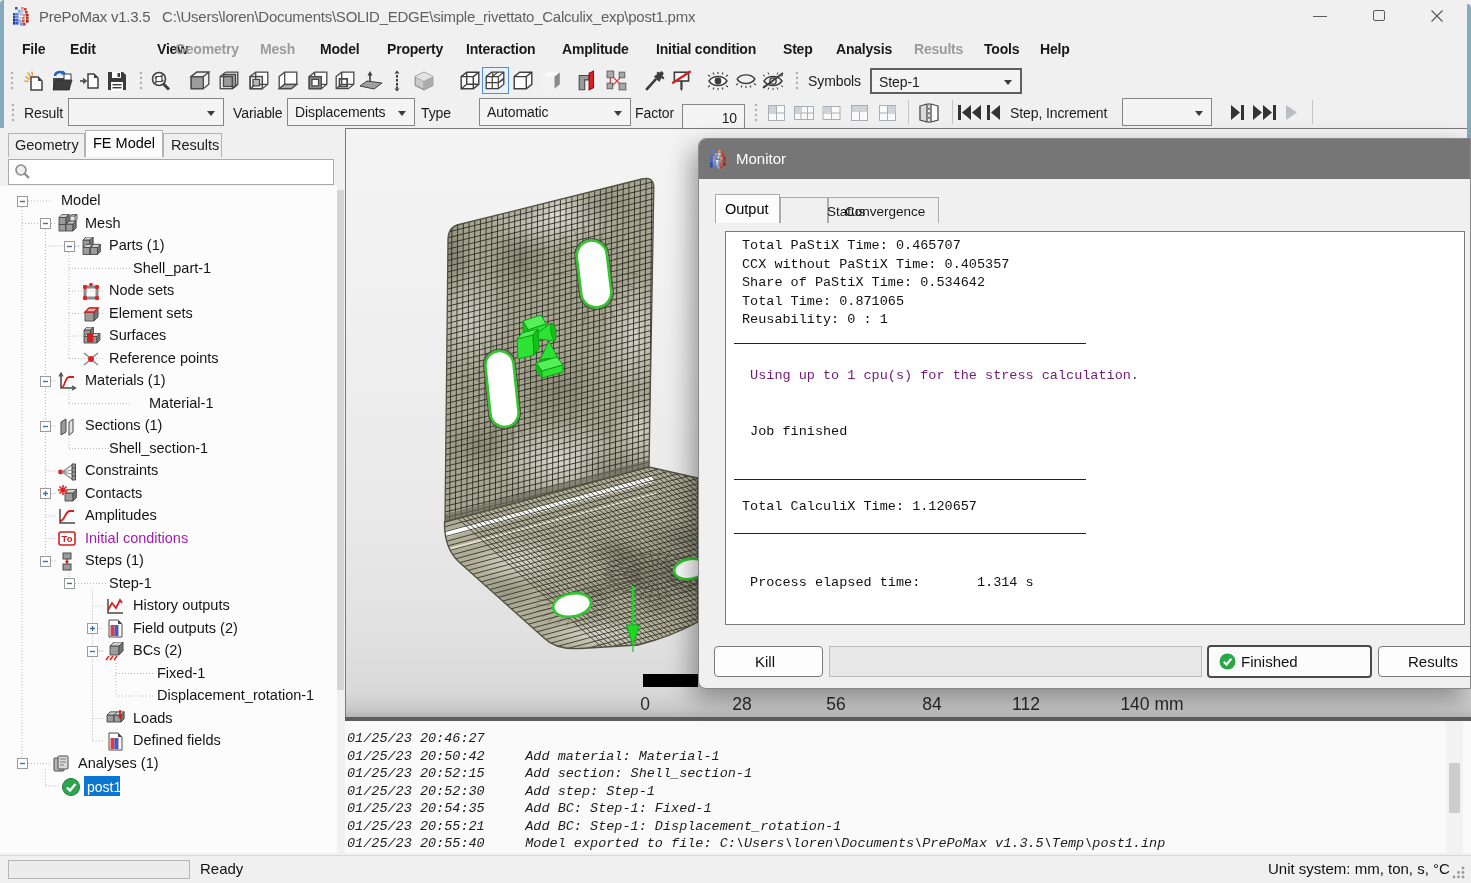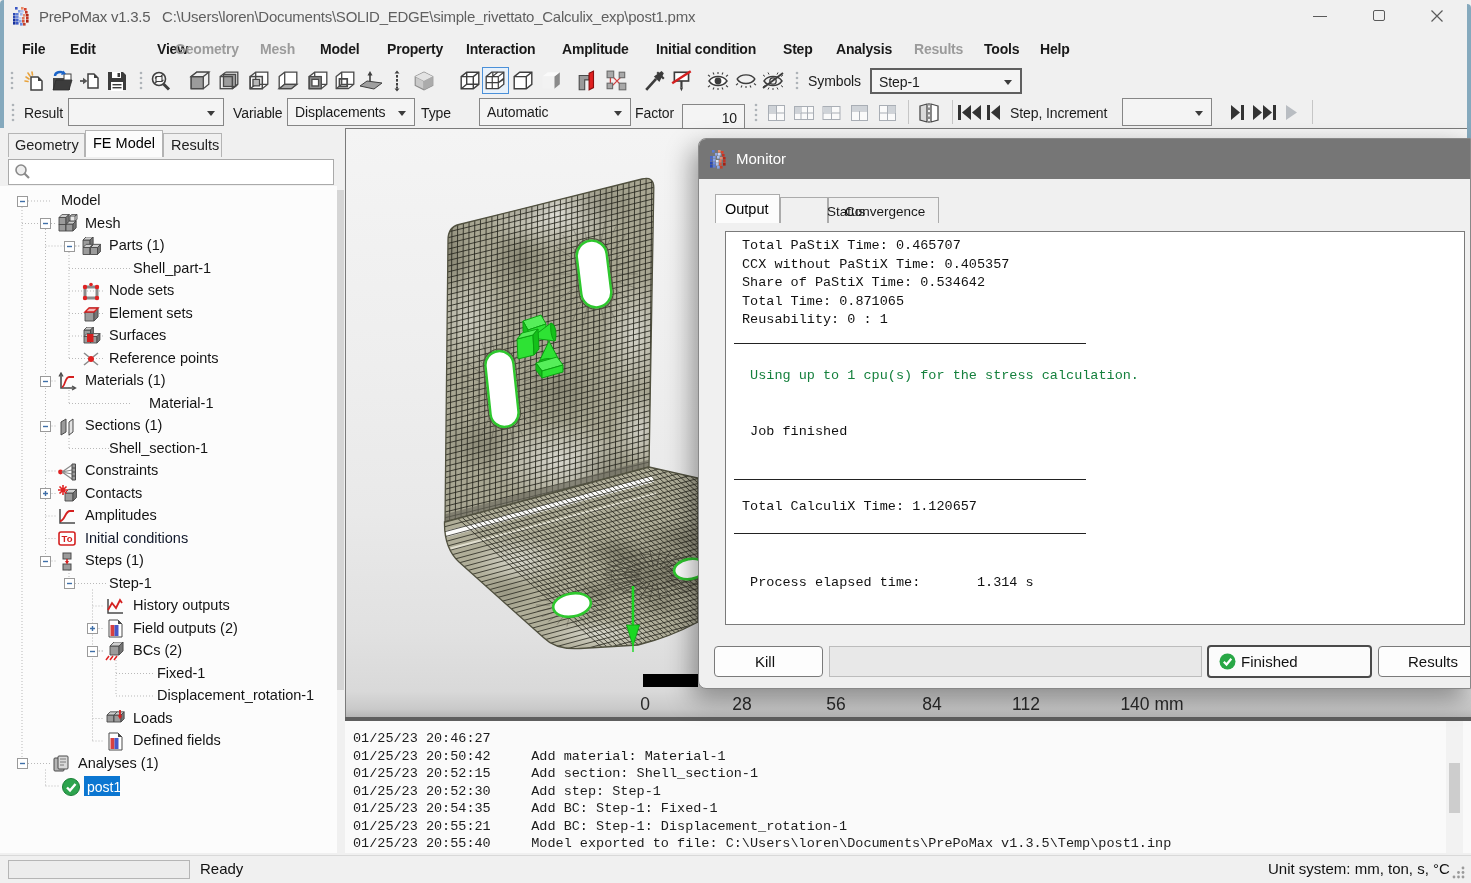--- a/index.html
+++ b/index.html
@@ -545,21 +545,21 @@
 <span class="abs" style="left:85px;top:356.5px;font-size:14.5px;color:#141414;">Contacts</span>
 <div class="abs" style="left:57px;top:378.5px;height:20px;"><svg width="20" height="19" viewBox="0 0 20 19">
           <path d="M3 2 V16 H18" fill="none" stroke="#4a4a4a" stroke-width="1.5"></path>
           <path d="M3 14 C8 14 8 4 13 4 L17 4" fill="none" stroke="#d42020" stroke-width="1.8"></path>
         </svg></div>
 <span class="abs" style="left:85px;top:379px;font-size:14.5px;color:#141414;">Amplitudes</span>
 <div class="abs" style="left:57px;top:401.0px;height:20px;"><svg width="20" height="19" viewBox="0 0 20 19">
           <rect x="2" y="3" width="16" height="13" rx="2" fill="#fff" stroke="#d42020" stroke-width="1.6"></rect>
           <text x="10" y="13" font-family="Liberation Sans" font-size="9.5" font-weight="bold" fill="#d42020" text-anchor="middle">To</text>
         </svg></div>
-<span class="abs" style="left:85px;top:401.5px;font-size:14.5px;color:#0f172a;">Initial conditions</span>
+<span class="abs" style="left:85px;top:401.5px;font-size:14.5px;color:#a21caf;">Initial conditions</span>
 <div class="abs" style="left:57px;top:423.5px;height:20px;"><svg width="20" height="19" viewBox="0 0 20 19">
           <rect x="6" y="1" width="8" height="6" fill="#9b9b9b" stroke="#4a4a4a"></rect>
           <rect x="6" y="12" width="8" height="6" fill="#9b9b9b" stroke="#4a4a4a"></rect>
           <path d="M10 7 V10" stroke="#d42020" stroke-width="1.6"></path>
           <path d="M8 9 L10 12.5 L12 9 Z" fill="#d42020"></path>
         </svg></div>
 <span class="abs" style="left:85px;top:424px;font-size:14.5px;color:#141414;">Steps (1)</span>
 <span class="abs" style="left:109px;top:446.5px;font-size:14.5px;color:#141414;">Step-1</span>
 <div class="abs" style="left:105px;top:468.5px;height:20px;"><svg width="20" height="19" viewBox="0 0 20 19">
           <path d="M3 2 V16 H18" fill="none" stroke="#4a4a4a" stroke-width="1.5"></path>
@@ -1085,21 +1085,21 @@
 <text x="836" y="710" font-family="Liberation Sans" font-size="17.5" fill="#2a2a2a" text-anchor="middle">56</text>
 <text x="932" y="710" font-family="Liberation Sans" font-size="17.5" fill="#2a2a2a" text-anchor="middle">84</text>
 <text x="1026" y="710" font-family="Liberation Sans" font-size="17.5" fill="#2a2a2a" text-anchor="middle">112</text>
 <text x="1152" y="710" font-family="Liberation Sans" font-size="17.5" fill="#2a2a2a" text-anchor="middle">140 mm</text>
 </svg>
 </div>
 <div class="abs" style="left:345px;top:717px;width:1126px;height:4px;background:#5e5e5e;"></div>
 <div class="abs" style="left:1467px;top:4px;width:4px;height:137px;background:#85a9bd;border-top-right-radius:5px;"></div>
 
 <div class="abs" id="logarea" style="left:345px;top:721px;width:1126px;height:132px;background:#fafafa;font-family:'Liberation Mono',monospace;font-size:13.5px;color:#1c1c1c;">
-  <div class="abs" style="left:8px;top:9px;line-height:17.5px;white-space:pre;">01/25/23 20:46:27
+  <div class="abs" style="left:2px;top:9px;line-height:17.5px;white-space:pre;font-style:italic;">01/25/23 20:46:27
 01/25/23 20:50:42     Add material: Material-1
 01/25/23 20:52:15     Add section: Shell_section-1
 01/25/23 20:52:30     Add step: Step-1
 01/25/23 20:54:35     Add BC: Step-1: Fixed-1
 01/25/23 20:55:21     Add BC: Step-1: Displacement_rotation-1
 01/25/23 20:55:40     Model exported to file: C:\Users\loren\Documents\PrePoMax v1.3.5\Temp\post1.inp</div>
   <div class="abs" style="left:1101px;top:0;width:17px;height:132px;background:#f2f2f2;"></div>
   <div class="abs" style="left:1104px;top:42px;width:11px;height:50px;background:#cdcdcd;"></div>
 </div>
 
@@ -1158,21 +1158,21 @@
   <span class="abs" style="left:87px;top:65px;font-size:13.5px;color:#1a1a1a;margin-left:41px;">Status</span>
   <span class="abs" style="left:146px;top:65px;font-size:13.5px;color:#1a1a1a;">Convergence</span>
 
   <div class="abs" style="left:26px;top:92px;width:740px;height:394px;background:#fff;border:1px solid #7a7a7a;"></div>
   <div class="abs" style="left:43px;top:98px;width:720px;font-family:'Liberation Mono',monospace;font-size:13.5px;line-height:18.5px;color:#111;white-space:pre;">Total PaStiX Time: 0.465707
 CCX without PaStiX Time: 0.405357
 Share of PaStiX Time: 0.534642
 Total Time: 0.871065
 Reusability: 0 : 1</div>
   <div class="abs" style="left:35px;top:204px;width:352px;height:1.4px;background:#222;"></div>
-  <div class="abs" style="left:43px;top:229px;font-family:'Liberation Mono',monospace;font-size:13.5px;color:#15803d;white-space:pre;"> Using up to 1 cpu(s) for the stress calculation.</div>
+  <div class="abs" style="left:43px;top:229px;font-family:'Liberation Mono',monospace;font-size:13.5px;color:#701a75;white-space:pre;"> Using up to 1 cpu(s) for the stress calculation.</div>
   <div class="abs" style="left:43px;top:285px;font-family:'Liberation Mono',monospace;font-size:13.5px;color:#111;white-space:pre;"> Job finished</div>
   <div class="abs" style="left:35px;top:340px;width:352px;height:1.4px;background:#222;"></div>
   <div class="abs" style="left:43px;top:360px;font-family:'Liberation Mono',monospace;font-size:13.5px;color:#111;white-space:pre;">Total CalculiX Time: 1.120657</div>
   <div class="abs" style="left:35px;top:394px;width:352px;height:1.4px;background:#222;"></div>
   <div class="abs" style="left:43px;top:436px;font-family:'Liberation Mono',monospace;font-size:13.5px;color:#111;white-space:pre;"> Process elapsed time:       1.314 s</div>
 
   <div class="abs" style="left:15px;top:507px;width:109px;height:31px;background:#fdfdfd;border:1px solid #7a7a7a;border-radius:4px;"></div>
   <span class="abs" style="left:56px;top:514px;font-size:15px;color:#111;">Kill</span>
   <div class="abs" style="left:130px;top:507px;width:373px;height:31px;background:#e8e8e8;border:1px solid #bcbcbc;"></div>
   <div class="abs" style="left:508px;top:506px;width:165px;height:33px;background:#fbfbfb;border:2px solid #4a4a4a;border-radius:4px;"></div>

